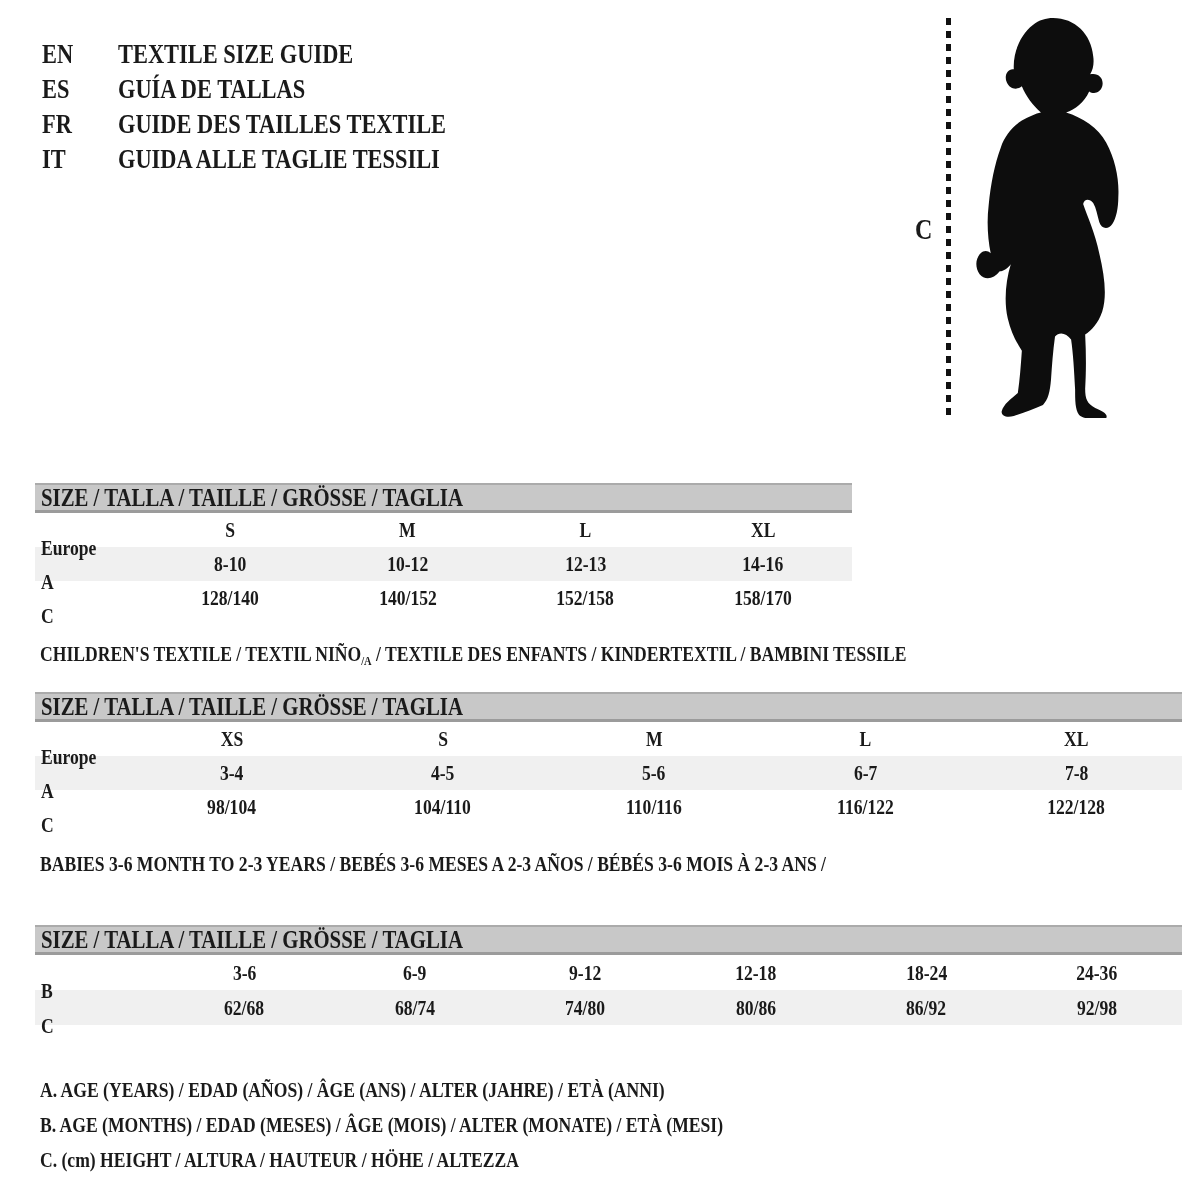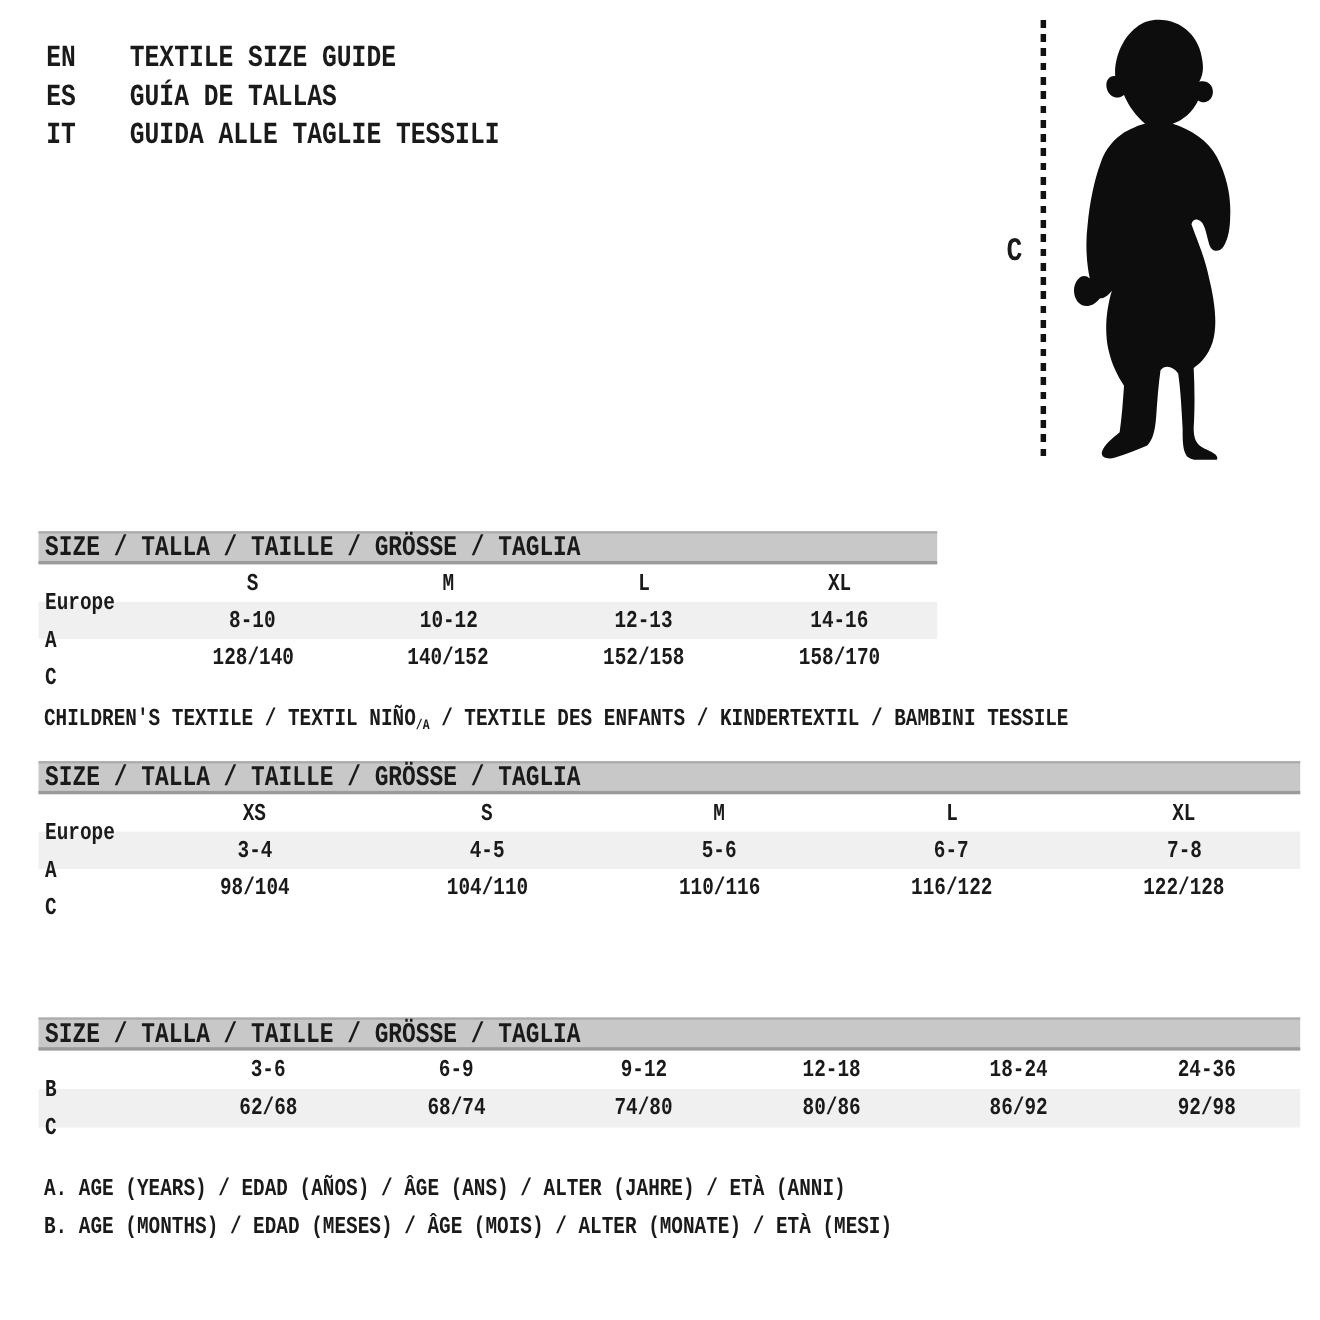--- a/index.html
+++ b/index.html
@@ -6,21 +6,21 @@
     --header-bar-bg:#c8c8c8;
     --header-bar-edge-top:#ababab;
     --header-bar-edge-bottom:#9b9b9b;
     --alt-row-bg:#f0f0f0;
     --text:#1a1a1a;
     --silhouette:#0d0d0d;
   }
   html,body{margin:0;padding:0;background:#fff;}
   .canvas{
     position:relative;width:1200px;height:1200px;background:#ffffff;
-    font-family:Liberation Mono, monospace;font-weight:bold;color:var(--text);
+    font-family:Liberation Serif, serif;font-weight:bold;color:var(--text);
     overflow:hidden;
   }
   
   .cx{display:inline-block;transform:scaleX(.8);transform-origin:0 50%;white-space:nowrap;}
   .cxc{display:inline-block;transform:scaleX(.8);transform-origin:50% 50%;white-space:nowrap;}
 
   
   .lang{position:absolute;left:42px;top:36px;}
   .lang-row{display:flex;height:35px;align-items:center;font-size:28px;}
   .lang-code{width:76px;flex:0 0 76px;}
@@ -48,35 +48,39 @@
   .t3 .trow{height:35px;}
   .trow.alt{background:var(--alt-row-bg);}
   .lbl{box-sizing:border-box;padding-left:6px;flex:0 0 auto;margin-top:36px;}
   .t1 .lbl{width:106px;}
   .t2 .lbl{width:91px;}
   .t3 .lbl{width:124px;}
   .cell{flex:1 1 0;text-align:center;}
 
   
   .legend{position:absolute;left:40px;top:1068px;font-size:22px;}
-  .legend-line{height:35px;display:flex;align-items:flex-start;}
+  .legend-line{height:35px;display:flex;align-items:flex-end;}
 </style>
 </head>
 <body>
 
 <div class="canvas">
 
   <div class="lang">
     <div class="lang-row">
       <span class="lang-code"><span class="cx">EN</span></span>
       <span class="cx">TEXTILE SIZE GUIDE</span>
     </div>
     <div class="lang-row">
       <span class="lang-code"><span class="cx">ES</span></span>
       <span class="cx">GUÍA DE TALLAS</span>
+    </div>
+    <div class="lang-row">
+      <span class="lang-code"><span class="cx">FR</span></span>
+      <span class="cx">GUIDE DES TAILLES TEXTILE</span>
     </div>
     <div class="lang-row">
       <span class="lang-code"><span class="cx">IT</span></span>
       <span class="cx">GUIDA ALLE TAGLIE TESSILI</span>
     </div>
   </div>
 
   <div class="mline"></div>
   <div class="mlabel"><span class="cx">C</span></div>
   <svg class="sil" viewBox="0 0 170 400" xmlns="http://www.w3.org/2000/svg" aria-hidden="true">
@@ -151,20 +155,21 @@
       <div class="lbl"><span class="cx">C</span></div>
       <div class="cell"><span class="cxc">98/104</span></div>
       <div class="cell"><span class="cxc">104/110</span></div>
       <div class="cell"><span class="cxc">110/116</span></div>
       <div class="cell"><span class="cxc">116/122</span></div>
       <div class="cell"><span class="cxc">122/128</span></div>
     </div>
   </div>
 
   <div class="sec-title two" style="top:846px">
+    <div><span class="cx">BABIES 3-6 MONTH TO 2-3 YEARS / BEBÉS 3-6 MESES A 2-3 AÑOS / BÉBÉS 3-6 MOIS À 2-3 ANS /</span></div>
   </div>
   <div class="tbl t3" style="top:925px">
     <div class="thead">
       <span class="cx">SIZE / TALLA / TAILLE / GRÖSSE / TAGLIA</span>
     </div>
     <div class="trow">
       <div class="lbl"><span class="cx">B</span></div>
       <div class="cell"><span class="cxc">3-6</span></div>
       <div class="cell"><span class="cxc">6-9</span></div>
       <div class="cell"><span class="cxc">9-12</span></div>
@@ -183,15 +188,18 @@
     </div>
   </div>
 
   <div class="legend">
     <div class="legend-line">
         <span class="cx">A. AGE (YEARS) / EDAD (AÑOS) / ÂGE (ANS) / ALTER (JAHRE) / ETÀ (ANNI)</span>
       </div>
     <div class="legend-line">
         <span class="cx">B. AGE (MONTHS) / EDAD (MESES) / ÂGE (MOIS) / ALTER (MONATE) / ETÀ (MESI)</span>
       </div>
+    <div class="legend-line">
+        <span class="cx">C. (cm) HEIGHT / ALTURA / HAUTEUR / HÖHE / ALTEZZA</span>
+      </div>
   </div>
 
 </div>
 
 </body></html>

